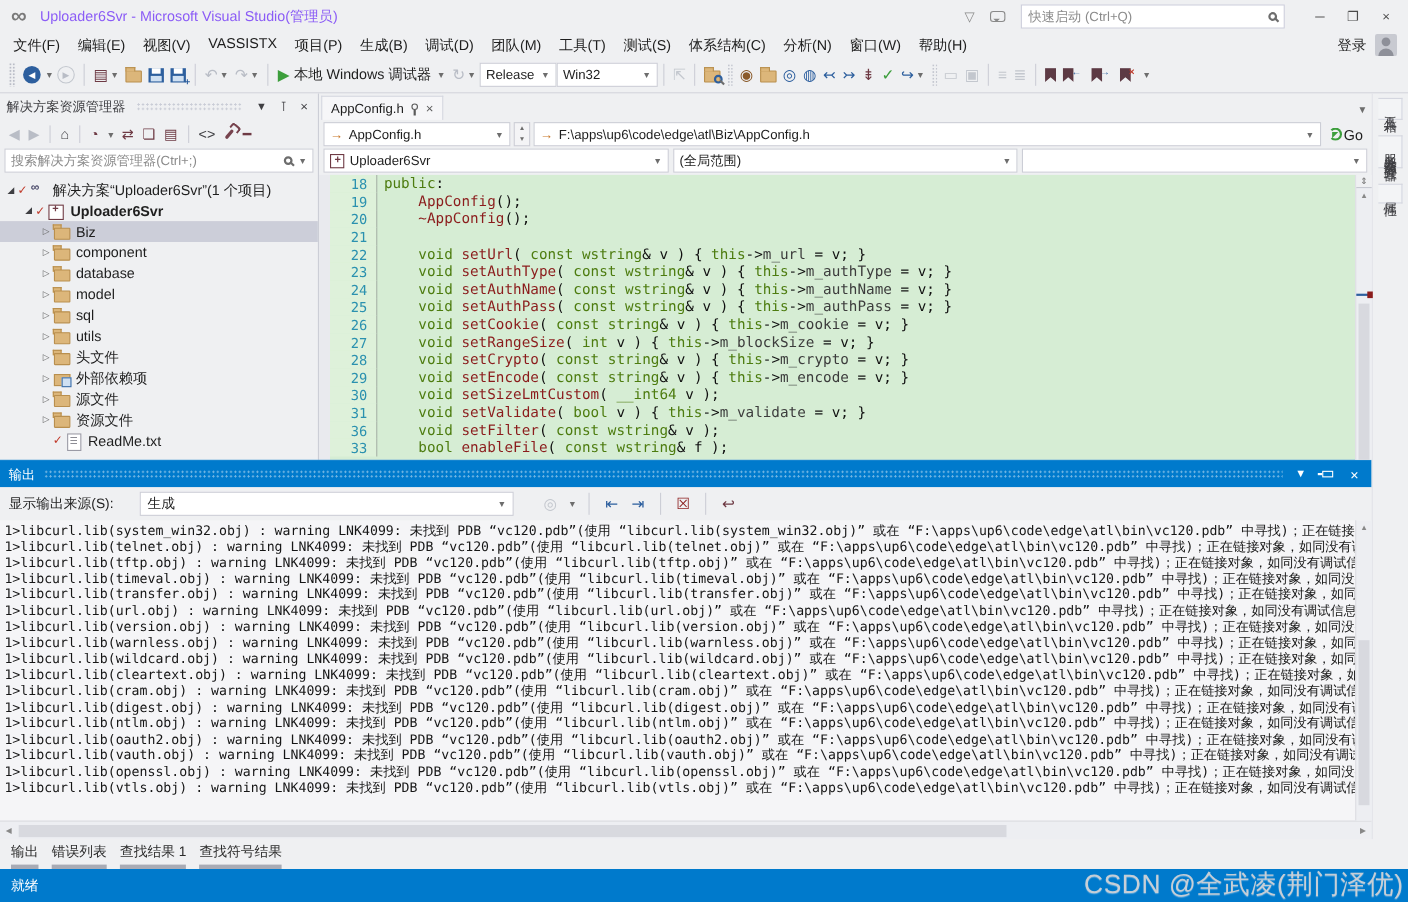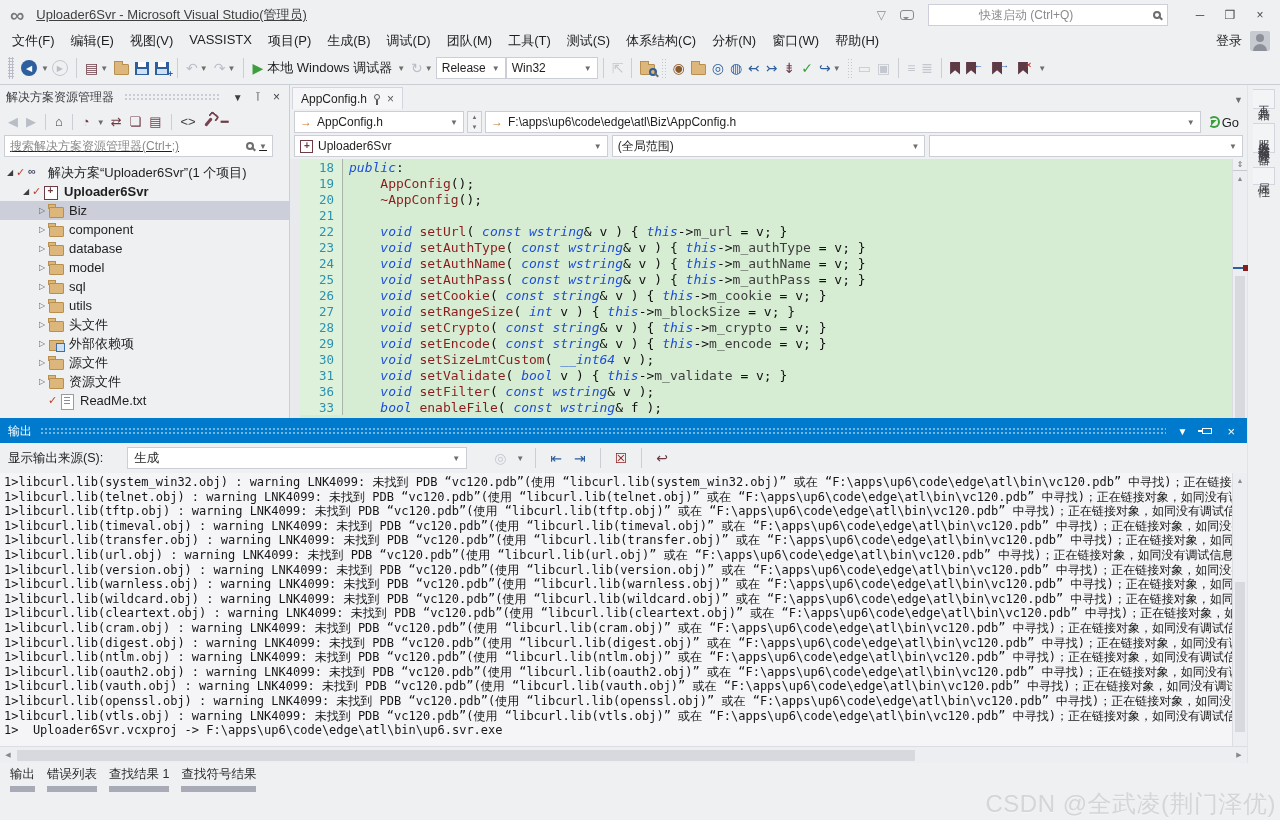--- a/index.html
+++ b/index.html
@@ -3,27 +3,27 @@
 <meta charset="utf-8">
 <style>
   * { margin:0; padding:0; box-sizing:border-box; }
   html,body { width:1280px; height:820px; overflow:hidden; }
   body { font-family:"Liberation Sans","DejaVu Sans",sans-serif; font-size:12px; color:#1e1e1e; background:#eff0f2; }
   .app { width:1280px; height:820px; display:flex; flex-direction:column; position:relative; background:#eff0f2; }
 
   
   .titlebar { height:30px; display:flex; align-items:center; padding:0 6px 0 10px; background:#eff0f2; }
   .vs-logo { font-size:20px; font-weight:bold; color:#7a7a7a; margin-right:12px; line-height:20px; }
-  .title-text { font-size:13px; color:#404040;text-decoration:underline; }
+  .title-text { font-size:13px; color:#8b5cf6; }
   .title-right { margin-left:auto; display:flex; align-items:center; gap:14px; }
   .flag-ic { color:#8a8a8a; font-size:12px; }
   .bubble { width:14px; height:10px; border:1.5px solid #8a8a8a; border-radius:3px; position:relative; }
   .bubble::after { content:''; position:absolute; left:2px; bottom:-4px; border:3px solid transparent; border-top-color:#8a8a8a; }
   .quicklaunch { width:240px; height:22px; background:#fff; border:1px solid #cccedb; display:flex; align-items:center; padding:0 6px; gap:6px; }
-  .quicklaunch .ph { color:#8b8b8b; font-size:12px; flex:1;margin-left:44px; }
+  .quicklaunch .ph { color:#8b8b8b; font-size:12px; flex:1; }
   .mag { width:8px; height:8px; border:2px solid #6d6d6d; border-radius:50%; position:relative; flex:none; }
   .mag::after { content:''; position:absolute; width:5px; height:2px; background:#6d6d6d; transform:rotate(45deg); right:-4px; bottom:-2px; }
   .winbtns { display:flex; align-items:center; gap:2px; margin-left:4px; }
   .winbtn { width:28px; height:22px; display:flex; align-items:center; justify-content:center; color:#4b4b4b; font-size:12px; }
 
   
   .menubar { height:22px; display:flex; align-items:center; padding:0 4px; background:#eff0f2; }
   .menu-item { padding:2px 8px; font-size:13px; color:#1e1e1e; }
   .menu-right { margin-left:auto; display:flex; align-items:center; gap:8px; padding-right:6px; }
   .signin { font-size:13px; color:#1e1e1e; }
@@ -57,21 +57,21 @@
   .upper-row { height:333px; display:flex; min-width:0; }
 
   
   .solution { width:290px; flex:none; background:#eff0f2; border-right:1px solid #ccced6; display:flex; flex-direction:column; }
   .pane-header { height:24px; display:flex; align-items:center; padding:0 6px; color:#3e3e42; font-size:12px; gap:6px; }
   .pane-header .grip { flex:1; height:8px; background:radial-gradient(circle,#c9ccd6 0.9px,transparent 1.1px); background-size:4px 4px; margin:0 4px; }
   .pane-btn { color:#3e3e42; font-size:10px; padding:0 3px; }
   .se-toolbar { height:26px; display:flex; align-items:center; padding:0 6px; gap:4px; }
   .se-ic { font-size:13px; line-height:14px; padding:1px 2px; }
   .se-sep { width:1px; height:16px; background:#ccced6; margin:0 3px; }
-  .se-search { height:22px; margin:0 16px 4px 4px; background:#fff; border:1px solid #ccced6; display:flex; align-items:center; padding:0 5px; gap:5px;text-decoration:underline; }
+  .se-search { height:22px; margin:0 4px 4px 4px; background:#fff; border:1px solid #ccced6; display:flex; align-items:center; padding:0 5px; gap:5px; }
   .se-search .ph { flex:1; color:#8b8b8b; font-size:12px; }
   .wrench { width:3px; height:10px; background:#77434e; border-radius:2px; transform:rotate(40deg); position:relative; margin:0 5px; }
   .wrench::before { content:''; position:absolute; width:6px; height:4px; border:2px solid #77434e; border-bottom:none; border-radius:3px 3px 0 0; top:-6px; left:-3.5px; }
   .tree { flex:1; overflow:hidden; padding-top:2px; }
   .tree-row { height:19px; display:flex; align-items:center; font-size:13px; white-space:nowrap; }
   .tree-row.sel { background:#ccced9; }
   .arr { width:12px; flex:none; text-align:center; font-size:8px; color:#646464; }
   .arr.exp { color:#3e3e42; }
   .chk { width:10px; flex:none; color:#c03a2b; font-weight:bold; font-size:11px; margin-right:1px; }
   .ti { width:16px; height:14px; flex:none; position:relative; margin-right:5px; }
@@ -108,21 +108,21 @@
   .memberbar .va-combo { flex:1; min-width:0; }
   .proj-ic { width:13px; height:13px; border:1px solid #6e3a44; position:relative; flex:none; background:#fff; }
   .proj-ic::after { content:'+'; position:absolute; left:3px; top:-1px; font-size:10px; font-weight:bold; color:#6e3a44; }
 
   .code-wrap { flex:1; display:flex; min-height:0; }
   .ind-margin { width:10px; background:#e9eaee; flex:none; }
   .code-scroll { flex:1; background:#d6edd4; overflow:hidden; font-family:"DejaVu Sans Mono","Liberation Mono",monospace; font-size:13px; }
   .code-line { height:16px; display:flex; align-items:center; white-space:pre; }
   .ln { width:42px; flex:none; text-align:right; padding-right:8px; color:#2b91af; background:#def1da; font-size:12.5px; align-self:stretch; display:flex; align-items:center; justify-content:flex-end; }
   .code-text { border-left:1px solid #a9b4a9; padding-left:6px; align-self:stretch; display:flex; align-items:center; }
-  .tk-k { color:#1d4ed8;font-style:italic; } .tk-m { color:#8b1c1c; } .tk-i { color:#3c3c3c; } .tk-d { color:#101010; }
+  .tk-k { color:#4d7c0f; } .tk-m { color:#8b1c1c; } .tk-i { color:#3c3c3c; } .tk-d { color:#101010; }
 
   .vscroll { width:15px; flex:none; background:#edeef2; border-left:1px solid #dcdde2; position:relative; }
   .vs-split { height:12px; border-bottom:1px solid #c7c9d1; display:flex; align-items:center; justify-content:center; font-size:8px; color:#6d6d6d; background:#eff0f2; }
   .vs-up { height:14px; display:flex; align-items:center; justify-content:center; font-size:7px; color:#888; }
   .vs-marker { position:absolute; top:108px; left:0; width:11px; height:2px; background:#2d5f9e; }
   .vs-marker::after { content:''; position:absolute; right:-4px; top:-2px; width:5px; height:6px; background:#8b1c1c; }
   .vs-thumb { position:absolute; top:45%; bottom:0; left:2px; right:2px; background:#d8d9df; }
 
   
   .right-strip { width:33px; flex:none; background:#eff0f2; border-left:1px solid #e2e3e8; display:flex; flex-direction:column; align-items:center; padding-top:4px; gap:14px; }
@@ -548,21 +548,20 @@
               <div class="out-line">1&gt;libcurl.lib(warnless.obj) : warning LNK4099: 未找到 PDB “vc120.pdb”(使用 “libcurl.lib(warnless.obj)” 或在 “F:\apps\up6\code\edge\atl\bin\vc120.pdb” 中寻找)；正在链接对象，如同没有调试信息一样</div>
               <div class="out-line">1&gt;libcurl.lib(wildcard.obj) : warning LNK4099: 未找到 PDB “vc120.pdb”(使用 “libcurl.lib(wildcard.obj)” 或在 “F:\apps\up6\code\edge\atl\bin\vc120.pdb” 中寻找)；正在链接对象，如同没有调试信息一样</div>
               <div class="out-line">1&gt;libcurl.lib(cleartext.obj) : warning LNK4099: 未找到 PDB “vc120.pdb”(使用 “libcurl.lib(cleartext.obj)” 或在 “F:\apps\up6\code\edge\atl\bin\vc120.pdb” 中寻找)；正在链接对象，如同没有调试信息一样</div>
               <div class="out-line">1&gt;libcurl.lib(cram.obj) : warning LNK4099: 未找到 PDB “vc120.pdb”(使用 “libcurl.lib(cram.obj)” 或在 “F:\apps\up6\code\edge\atl\bin\vc120.pdb” 中寻找)；正在链接对象，如同没有调试信息一样</div>
               <div class="out-line">1&gt;libcurl.lib(digest.obj) : warning LNK4099: 未找到 PDB “vc120.pdb”(使用 “libcurl.lib(digest.obj)” 或在 “F:\apps\up6\code\edge\atl\bin\vc120.pdb” 中寻找)；正在链接对象，如同没有调试信息一样</div>
               <div class="out-line">1&gt;libcurl.lib(ntlm.obj) : warning LNK4099: 未找到 PDB “vc120.pdb”(使用 “libcurl.lib(ntlm.obj)” 或在 “F:\apps\up6\code\edge\atl\bin\vc120.pdb” 中寻找)；正在链接对象，如同没有调试信息一样</div>
               <div class="out-line">1&gt;libcurl.lib(oauth2.obj) : warning LNK4099: 未找到 PDB “vc120.pdb”(使用 “libcurl.lib(oauth2.obj)” 或在 “F:\apps\up6\code\edge\atl\bin\vc120.pdb” 中寻找)；正在链接对象，如同没有调试信息一样</div>
               <div class="out-line">1&gt;libcurl.lib(vauth.obj) : warning LNK4099: 未找到 PDB “vc120.pdb”(使用 “libcurl.lib(vauth.obj)” 或在 “F:\apps\up6\code\edge\atl\bin\vc120.pdb” 中寻找)；正在链接对象，如同没有调试信息一样</div>
               <div class="out-line">1&gt;libcurl.lib(openssl.obj) : warning LNK4099: 未找到 PDB “vc120.pdb”(使用 “libcurl.lib(openssl.obj)” 或在 “F:\apps\up6\code\edge\atl\bin\vc120.pdb” 中寻找)；正在链接对象，如同没有调试信息一样</div>
               <div class="out-line">1&gt;libcurl.lib(vtls.obj) : warning LNK4099: 未找到 PDB “vc120.pdb”(使用 “libcurl.lib(vtls.obj)” 或在 “F:\apps\up6\code\edge\atl\bin\vc120.pdb” 中寻找)；正在链接对象，如同没有调试信息一样</div>
-              <div class="out-line">1&gt;  Uploader6Svr.vcxproj -&gt; F:\apps\up6\code\edge\atl\bin\up6.svr.exe</div>
             </div>
           <div class="out-vscroll">
             <div class="vs-up">▲</div>
             <div class="out-vthumb"></div>
           </div>
         </div>
         <div class="out-hscroll">
           <span class="hs-arrow">◀</span>
           <span class="hs-thumb"></span>
           <span class="hs-arrow" style="margin-left:auto;">▶</span>
@@ -589,15 +588,18 @@
       <div class="btab">
         <span>查找结果 1</span>
         <span class="bar"></span>
       </div>
       <div class="btab">
         <span>查找符号结果</span>
         <span class="bar"></span>
       </div>
     </div>
 
+  <div class="statusbar">
+    <span>就绪</span>
+  </div>
 
   <div class="watermark">CSDN @全武凌(荆门泽优)</div>
 </div>
 
 </body></html>

